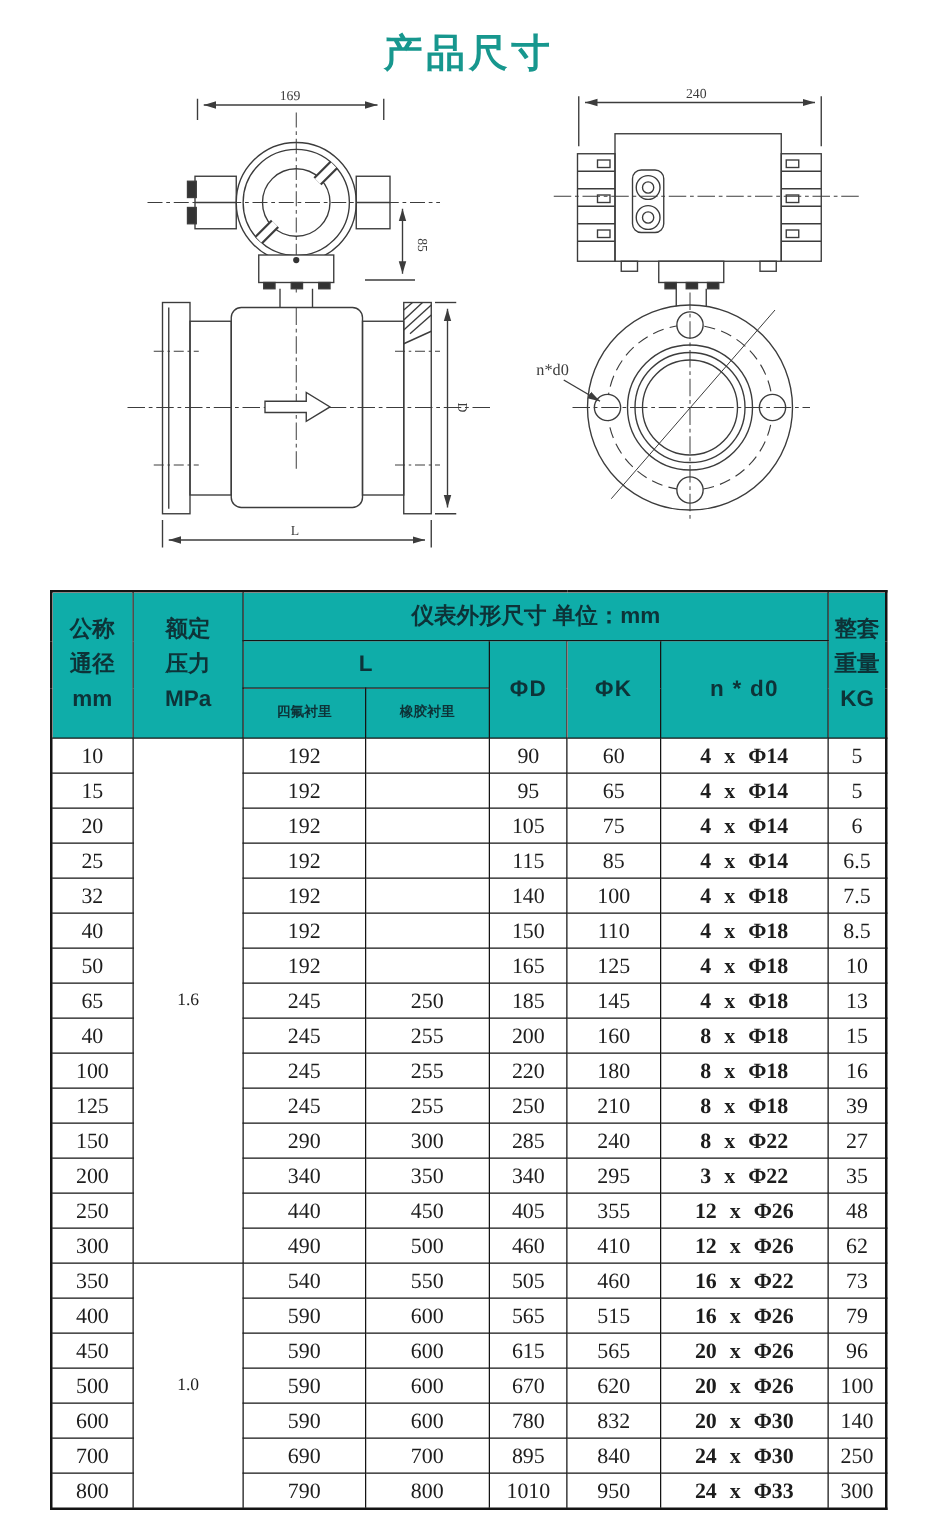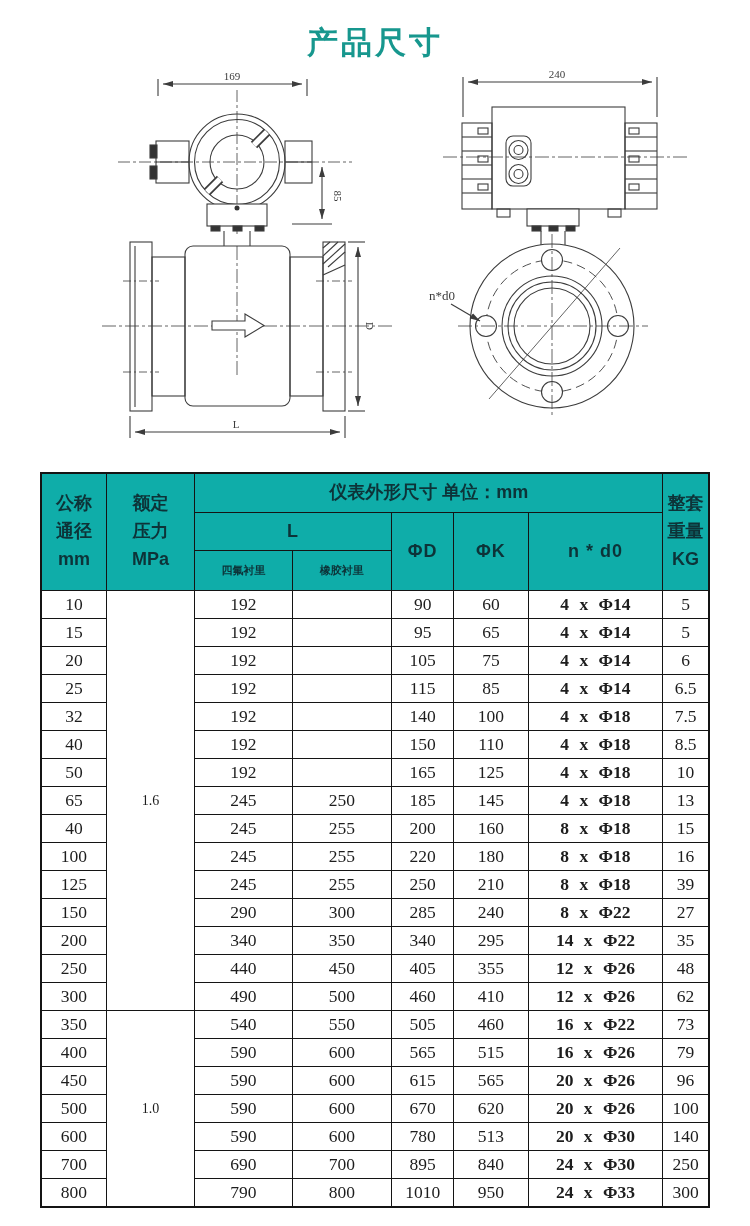--- a/index.html
+++ b/index.html
@@ -351,21 +351,21 @@
           <td class="c-k">240</td>
           <td class="c-ndo">8 x Φ22</td>
           <td class="c-wt">27</td>
         </tr>
         <tr>
           <td class="c-dn">200</td>
           <td class="c-ptfe">340</td>
           <td class="c-rubber">350</td>
           <td class="c-d">340</td>
           <td class="c-k">295</td>
-          <td class="c-ndo">14 x Φ22</td>
+          <td class="c-ndo">3 x Φ22</td>
           <td class="c-wt">35</td>
         </tr>
         <tr>
           <td class="c-dn">250</td>
           <td class="c-ptfe">440</td>
           <td class="c-rubber">450</td>
           <td class="c-d">405</td>
           <td class="c-k">355</td>
           <td class="c-ndo">12 x Φ26</td>
           <td class="c-wt">48</td>
@@ -414,21 +414,21 @@
           <td class="c-d">670</td>
           <td class="c-k">620</td>
           <td class="c-ndo">20 x Φ26</td>
           <td class="c-wt">100</td>
         </tr>
         <tr>
           <td class="c-dn">600</td>
           <td class="c-ptfe">590</td>
           <td class="c-rubber">600</td>
           <td class="c-d">780</td>
-          <td class="c-k">513</td>
+          <td class="c-k">832</td>
           <td class="c-ndo">20 x Φ30</td>
           <td class="c-wt">140</td>
         </tr>
         <tr>
           <td class="c-dn">700</td>
           <td class="c-ptfe">690</td>
           <td class="c-rubber">700</td>
           <td class="c-d">895</td>
           <td class="c-k">840</td>
           <td class="c-ndo">24 x Φ30</td>

